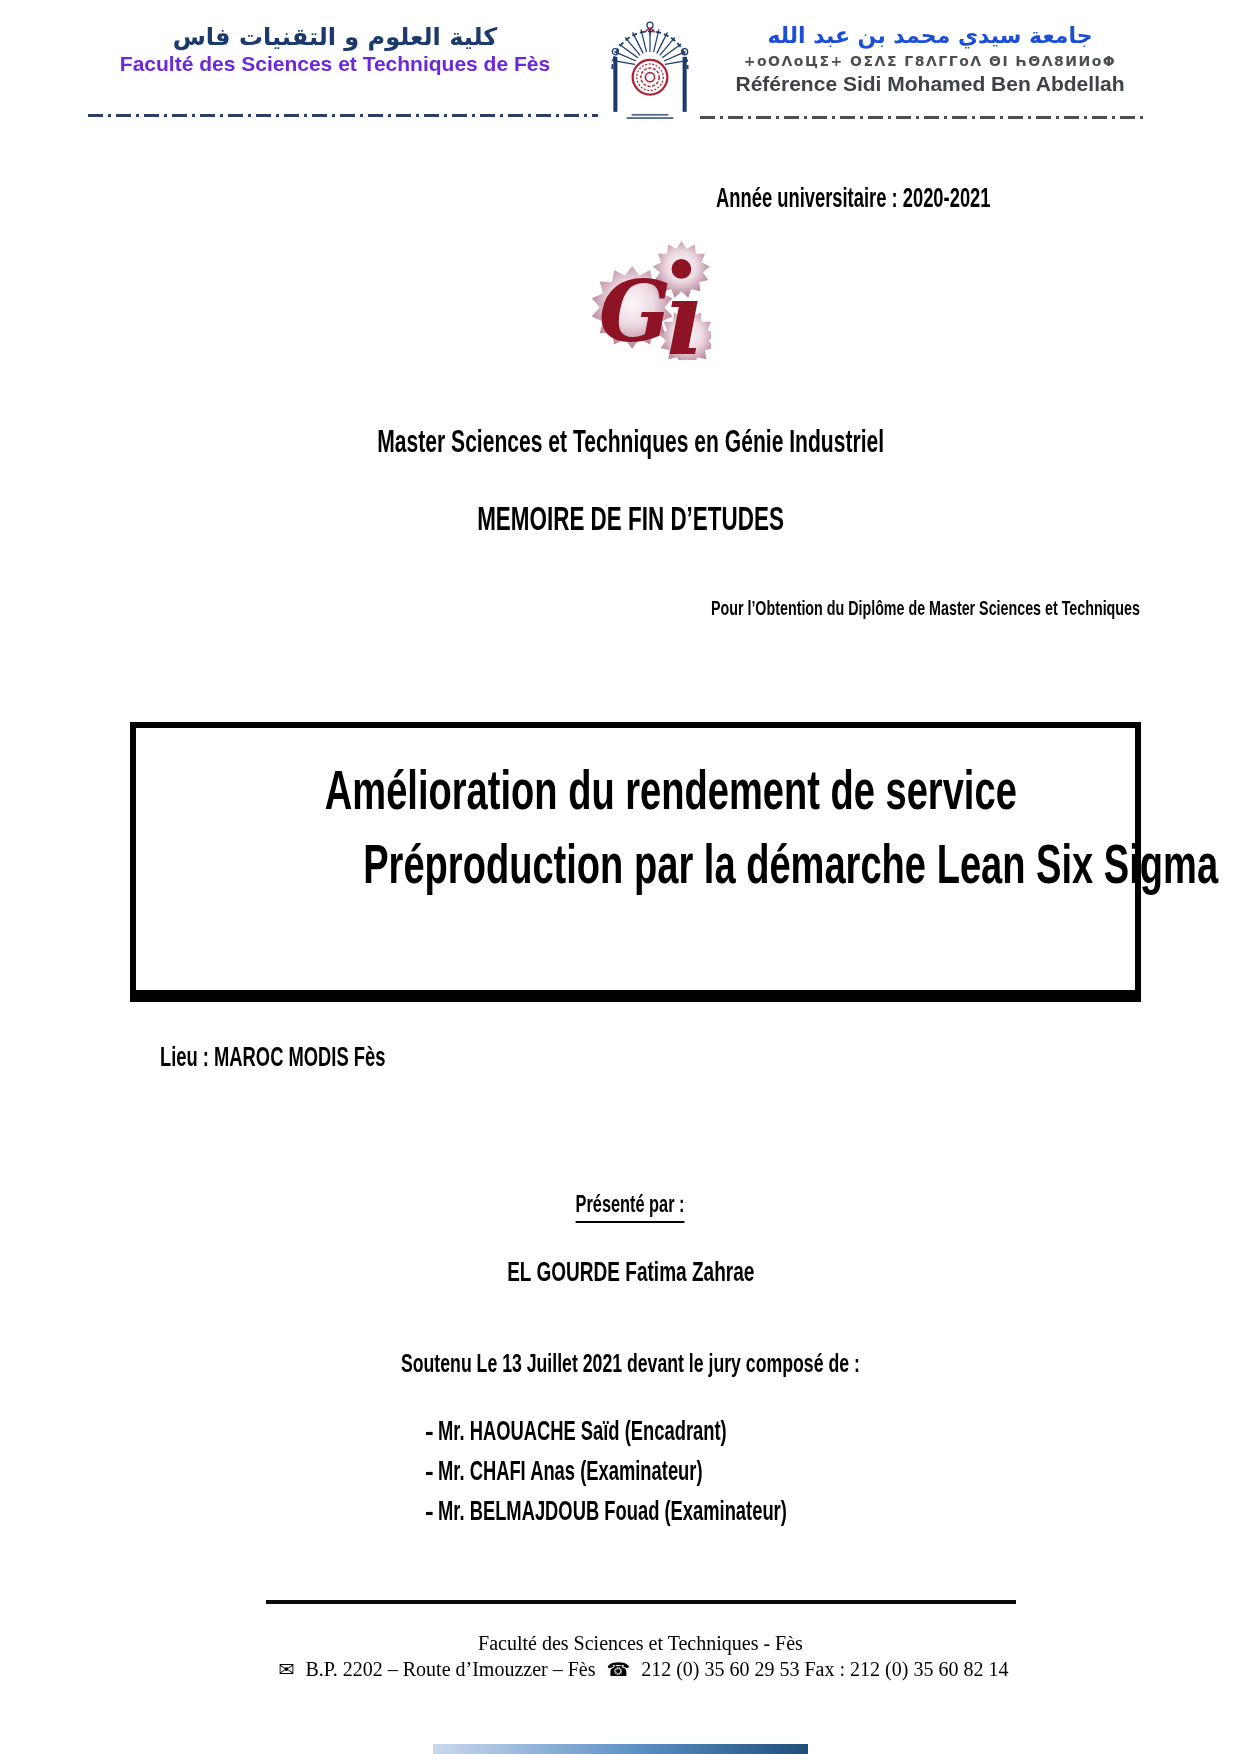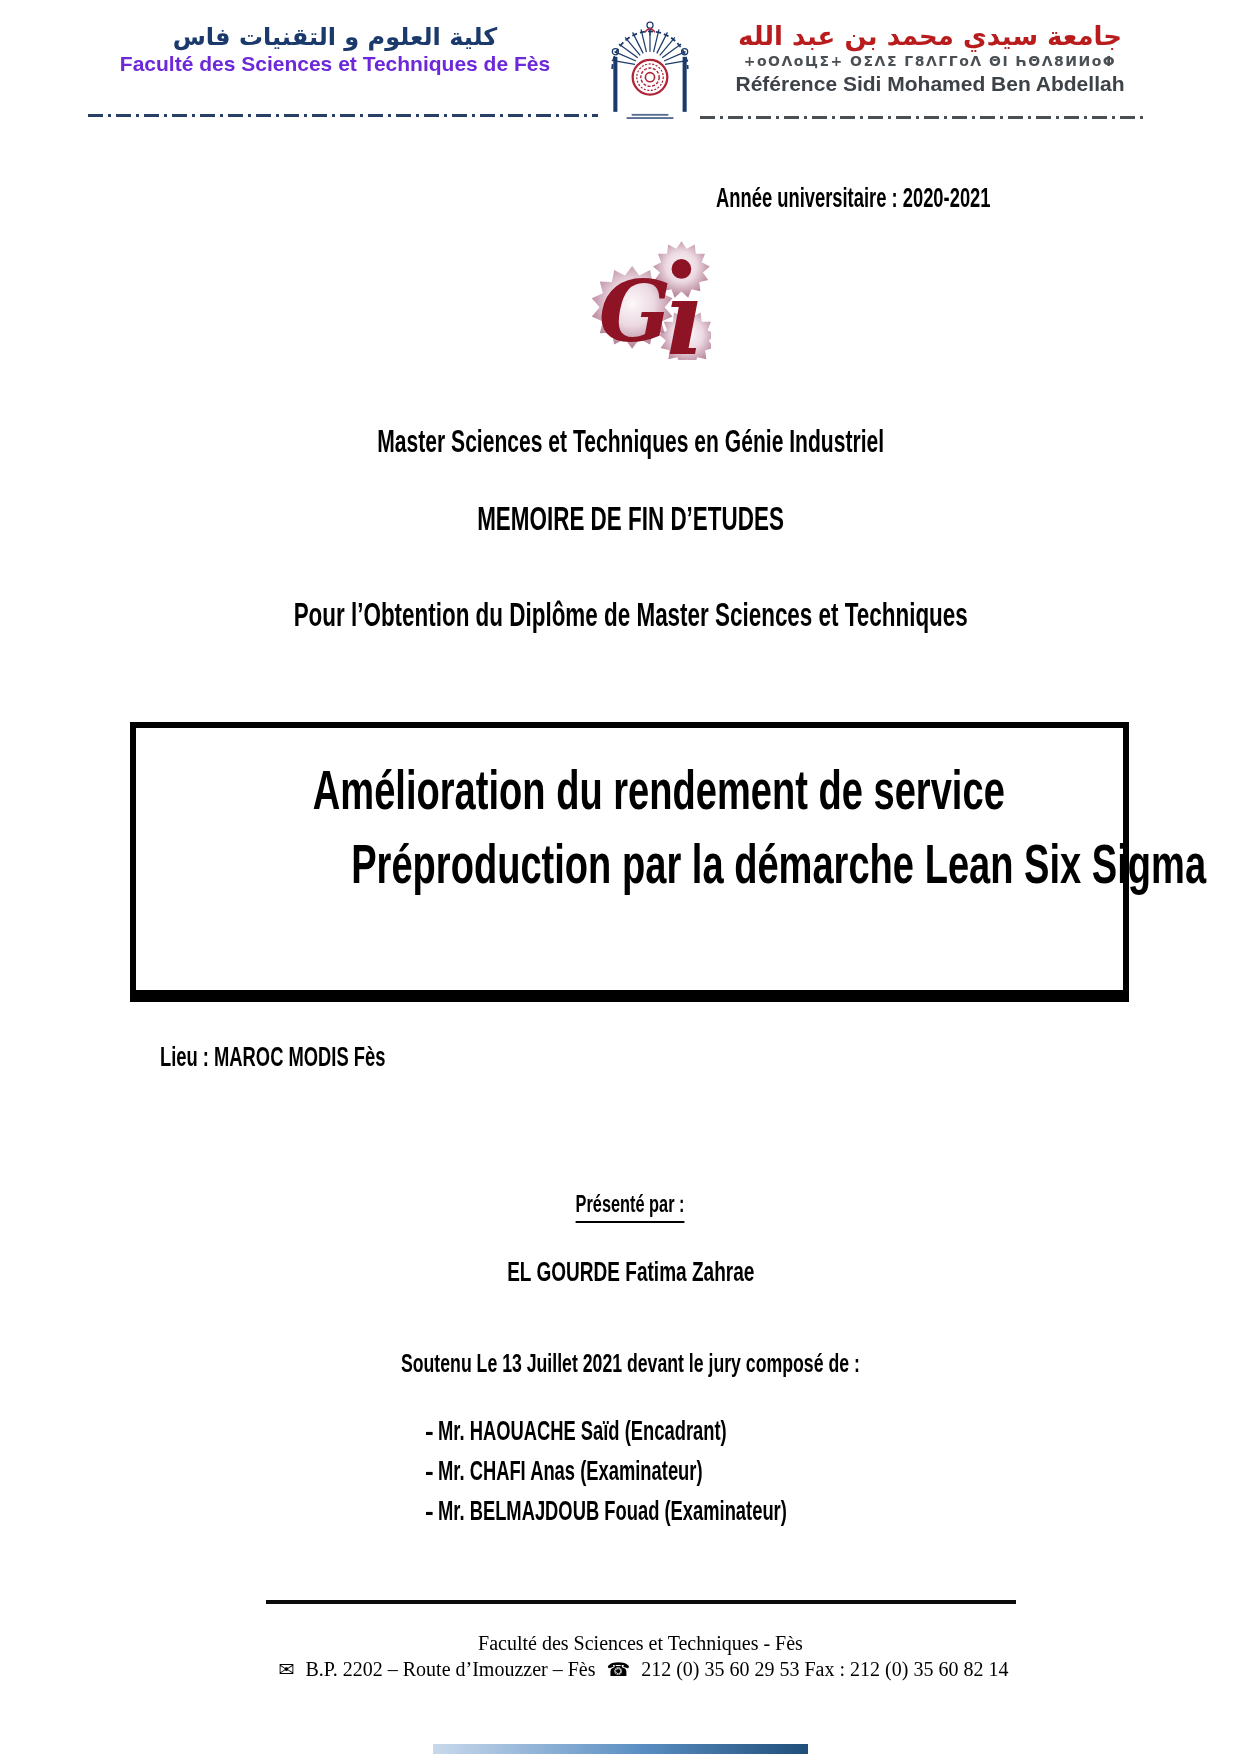--- a/index.html
+++ b/index.html
@@ -4,21 +4,21 @@
 <style>
   html,body{margin:0;padding:0;background:#ffffff;}
   .page{position:relative;width:1241px;height:1754px;background:#ffffff;overflow:hidden;
         font-family:"Liberation Sans",sans-serif;color:#000;}
 
   
   .hdr-left{position:absolute;left:70px;top:22px;width:530px;text-align:center;}
   .hdr-right{position:absolute;left:705px;top:22px;width:450px;text-align:center;}
   .arabic{font-family:"DejaVu Sans",sans-serif;font-weight:bold;direction:rtl;}
   .hdr-left .arabic{font-size:24px;color:#1b3a6b;line-height:30px;}
-  .hdr-right .arabic{font-size:26px;color:#b91c1c;line-height:28px;}
+  .hdr-right .arabic{font-size:22px;color:#1d4ed8;line-height:28px;}
   .tifinagh{font-family:"DejaVu Sans",sans-serif;font-weight:600;letter-spacing:1.5px;}
   .hdr-left .tifinagh{font-size:15px;color:#1b3a6b;line-height:22px;}
   .hdr-right .tifinagh{font-size:14px;color:#4a4f54;line-height:22px;}
   .hdr-fr{font-weight:bold;font-size:21px;}
   .hdr-left .hdr-fr{color:#6d28d9;}
   .hdr-right .hdr-fr{color:#3d4248;}
   .dashdot{position:absolute;height:3px;
      background:repeating-linear-gradient(90deg,#2a3f66 0 15px,transparent 15px 20px,#2a3f66 20px 23px,transparent 23px 28px);}
   .rule-left{left:88px;top:114px;width:510px;}
   .rule-right{left:700px;top:116px;width:445px;background:
@@ -28,24 +28,24 @@
   
   .cx{display:inline-block;transform:scaleX(.68);transform-origin:50% 50%;white-space:nowrap;font-weight:bold;}
   .cxl{display:inline-block;transform:scaleX(.68);transform-origin:0 50%;white-space:nowrap;font-weight:bold;}
 
   .annee{position:absolute;left:716px;top:183px;font-size:27px;}
   .gi-logo{position:absolute;left:573px;top:236px;width:138px;height:124px;}
 
   .centered{position:absolute;left:20px;right:0;text-align:center;}
   .program{top:424px;font-size:31px;}
   .memoire{top:500px;font-size:33px;}
-  .purpose{top:596px;font-size:33px;}
+  .purpose{top:596px;font-size:21px;text-align:right;}
 
   .title-box{position:absolute;left:130px;top:722px;width:973px;height:262px;
-     border:6px solid #000;border-bottom-width:12px;text-align:left;padding-left:14px;box-sizing:content-box;}
+     border:6px solid #000;border-bottom-width:12px;text-align:left;padding-left:26px;box-sizing:content-box;}
   .title-l1{margin-top:26px;font-size:56px;line-height:72px;}
   .title-l2{font-size:56px;line-height:76px;}
 
   .lieu{position:absolute;left:160px;top:1042px;font-size:27px;}
   .reference{position:absolute;left:166px;top:1108px;font-size:26px;}
   .reference .cxl{border-bottom:2px solid #000;padding-bottom:3px;}
 
   .presente{top:1190px;font-size:24px;}
   .presente .cx{border-bottom:2px solid #000;padding-bottom:3px;}
   .author{top:1256px;font-size:28px;}

